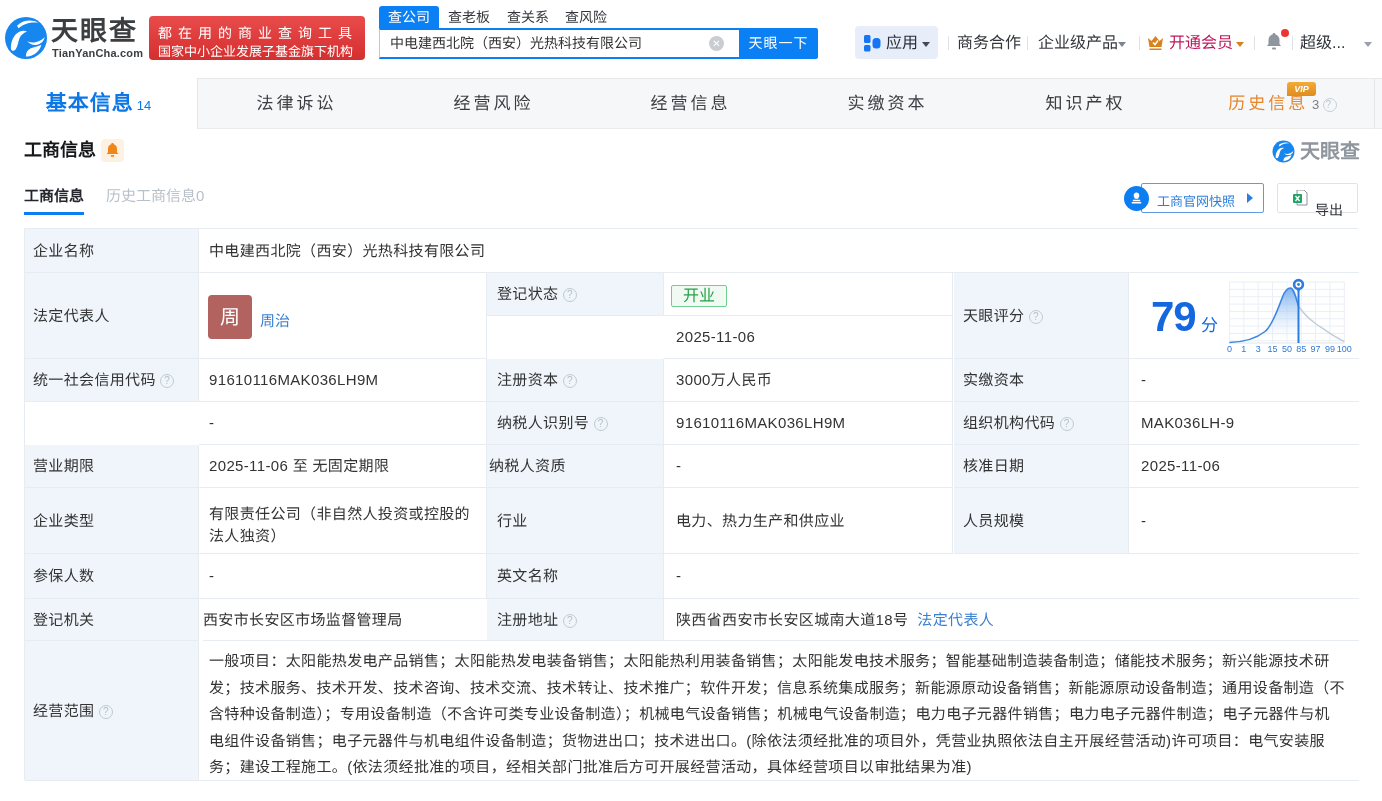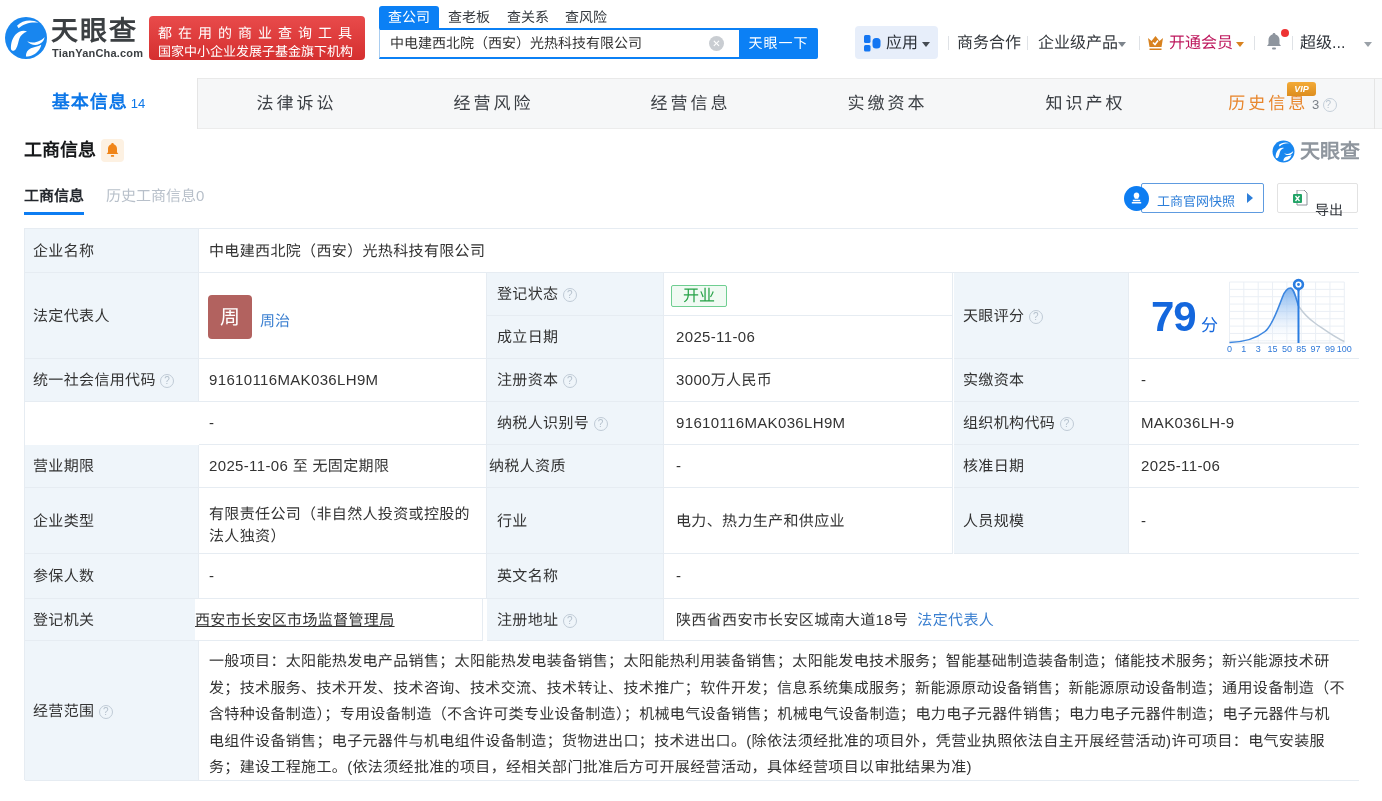--- a/index.html
+++ b/index.html
@@ -18,21 +18,21 @@
 #sbox { position:absolute; overflow:hidden; left:379px; top:28px; width:360px; height:31px; background:#fff; border-left:1px solid #a9cdf0; border-top:2px solid #0b80f5; border-bottom:2px solid #0b80f5; }
 #sbox .q { position:absolute; left:10px; top:0; height:27px; line-height:27px; font-size:14px; color:#333; }
 #sbtn { position:absolute; left:739px; top:28px; width:79px; height:31px; background:#0b80f5; color:#fff; font-size:14px; text-align:center; line-height:31px; letter-spacing:1px; border-radius:0 2px 2px 0; }
 #xcirc { position:absolute; left:709px; top:36px; width:15px; height:15px; border-radius:50%; background:#c9cdd2; color:#fff; font-size:10px; line-height:15px; text-align:center; }
 
 .tnav { position:absolute; top:32px; height:22px; line-height:22px; font-size:16px; color:#33373c; white-space:nowrap; }
 
 #tabbar { position:absolute; left:0; top:78px; width:1382px; height:51px; background:#f6f7f8; border-top:1px solid #e9e9e9; border-bottom:1px solid #ececec; }
 .mtab { position:absolute; top:0; height:50px; line-height:50px; text-align:center; font-size:17px; letter-spacing:3px; color:#3a3e43; width:197px; }
 #mtab0 { position:absolute; left:0; top:78px; width:198px; height:51px; background:#fff; border-right:1px solid #e5e5e5; text-align:center; line-height:49px; }
-#mtab0 b { color:#0d77e8; font-size:18px; letter-spacing:1px; }
+#mtab0 b { color:#0d77e8; font-size:21px; letter-spacing:1px; }
 #mtab0 span { color:#0d77e8; font-size:13px; letter-spacing:0; margin-left:3px; }
 
 .qmark { display:inline-block; width:14px; height:14px; border:1px solid #c0cbd6; border-radius:50%; color:#b4c0cc; font-size:10px; line-height:12px; text-align:center; vertical-align:middle; }
 
 #tbl { position:absolute; left:24px; top:228px; width:1334px; height:552px; border:1px solid #e6ecf2; }
 .lc { position:absolute; overflow:hidden; background:#eff5fa; border-right:1px solid #e6ecf2; border-bottom:1px solid #e6ecf2; font-size:15px; letter-spacing:0.35px; color:#333; white-space:nowrap; }
 .vc { position:absolute; overflow:hidden; background:#fff; border-right:1px solid #e6ecf2; border-bottom:1px solid #e6ecf2; font-size:15px; letter-spacing:0.35px; color:#333; }
 .nb { border-right:none; }
 a.lnk { color:#3a7fd0; text-decoration:none; }
 </style>
@@ -150,21 +150,20 @@
     <div class="lc" style="left:0;top:0;width:174px;height:44px;line-height:43px;padding-left:8px;">企业名称</div>
     <div class="vc nb" style="left:174px;top:0;width:1160px;height:44px;line-height:43px;padding-left:10px;">中电建西北院（西安）光热科技有限公司</div>
 
     <div class="lc" style="left:0;top:44px;width:174px;height:86px;line-height:85px;padding-left:8px;">法定代表人</div>
     <div class="vc" style="left:174px;top:44px;width:288px;height:86px;"></div>
     <div class="abs" style="left:183px;top:66px;width:44px;height:44px;background:#b2625f;border-radius:4px;color:#fff;font-size:20px;text-align:center;line-height:44px;">周</div>
     <div class="abs" style="left:235px;top:80px;font-size:15px;"><a class="lnk" href="#">周治</a></div>
     <div class="lc" style="left:462px;top:44px;width:177px;height:43px;line-height:42px;padding-left:10px;">登记状态 <span class="qmark">?</span></div>
     <div class="vc" style="left:639px;top:44px;width:289px;height:43px;"></div>
     <div class="abs" style="left:646px;top:56px;height:22px;padding:0 11px;border:1px solid #6fce91;border-radius:2px;background:#f0faf3;color:#28a349;font-size:16px;line-height:20px;">开业</div>
-    <div class="lc" style="left:462px;top:87px;width:177px;height:43px;line-height:42px;padding-left:10px;">成立日期</div>
     <div class="vc" style="left:639px;top:87px;width:289px;height:43px;line-height:42px;padding-left:12px;">2025-11-06</div>
     <div class="lc" style="left:929px;top:44px;width:175px;height:86px;line-height:85px;padding-left:9px;">天眼评分 <span class="qmark">?</span></div>
     <div class="vc nb" style="left:1104px;top:44px;width:230px;height:86px;"></div>
     <svg class="abs" style="left:1104px;top:44px" width="229" height="85" viewBox="0 0 229 85">
       <defs>
         <linearGradient id="cg" x1="0" y1="0" x2="0" y2="1">
           <stop offset="0" stop-color="#6ea9ed" stop-opacity="0.9"></stop>
           <stop offset="0.55" stop-color="#b7d4f6" stop-opacity="0.45"></stop>
           <stop offset="1" stop-color="#ffffff" stop-opacity="0.05"></stop>
         </linearGradient>
@@ -222,20 +221,20 @@
     <div class="vc" style="left:639px;top:259px;width:289px;height:66px;line-height:65px;padding-left:12px;">电力、热力生产和供应业</div>
     <div class="lc" style="left:929px;top:259px;width:175px;height:66px;line-height:65px;padding-left:9px;">人员规模</div>
     <div class="vc nb" style="left:1104px;top:259px;width:230px;height:66px;line-height:65px;padding-left:12px;">-</div>
 
     <div class="lc" style="left:0;top:325px;width:174px;height:45px;line-height:44px;padding-left:8px;">参保人数</div>
     <div class="vc" style="left:174px;top:325px;width:288px;height:45px;line-height:44px;padding-left:10px;">-</div>
     <div class="lc" style="left:462px;top:325px;width:177px;height:45px;line-height:44px;padding-left:10px;">英文名称</div>
     <div class="vc nb" style="left:639px;top:325px;width:695px;height:45px;line-height:44px;padding-left:12px;">-</div>
 
     <div class="lc" style="left:0;top:370px;width:174px;height:42px;line-height:41px;padding-left:8px;">登记机关</div>
-    <div class="vc" style="left:170px;top:370px;width:288px;height:42px;line-height:41px;text-decoration:underline;">西安市长安区市场监督管理局</div>
+    <div class="vc" style="left:178px;top:370px;width:288px;height:42px;line-height:41px;">西安市长安区市场监督管理局</div>
     <div class="lc" style="left:462px;top:370px;width:177px;height:42px;line-height:41px;padding-left:10px;">注册地址 <span class="qmark">?</span></div>
     <div class="vc nb" style="left:639px;top:370px;width:695px;height:42px;line-height:41px;padding-left:12px;">陕西省西安市长安区城南大道18号&nbsp;&nbsp;<a class="lnk" href="#">法定代表人</a></div>
 
     <div class="lc" style="left:0;top:412px;width:174px;height:140px;line-height:139px;padding-left:8px;">经营范围 <span class="qmark">?</span></div>
     <div class="vc nb" style="left:174px;top:412px;width:1160px;height:140px;padding:7px 12px 0 10px;line-height:26.5px;white-space:nowrap;">一般项目：太阳能热发电产品销售；太阳能热发电装备销售；太阳能热利用装备销售；太阳能发电技术服务；智能基础制造装备制造；储能技术服务；新兴能源技术研<br>发；技术服务、技术开发、技术咨询、技术交流、技术转让、技术推广；软件开发；信息系统集成服务；新能源原动设备销售；新能源原动设备制造；通用设备制造（不<br>含特种设备制造）；专用设备制造（不含许可类专业设备制造）；机械电气设备销售；机械电气设备制造；电力电子元器件销售；电力电子元器件制造；电子元器件与机<br>电组件设备销售；电子元器件与机电组件设备制造；货物进出口；技术进出口。(除依法须经批准的项目外，凭营业执照依法自主开展经营活动)许可项目：电气安装服<br>务；建设工程施工。(依法须经批准的项目，经相关部门批准后方可开展经营活动，具体经营项目以审批结果为准)</div>
   </div>
 </div>
 
 </body></html>

